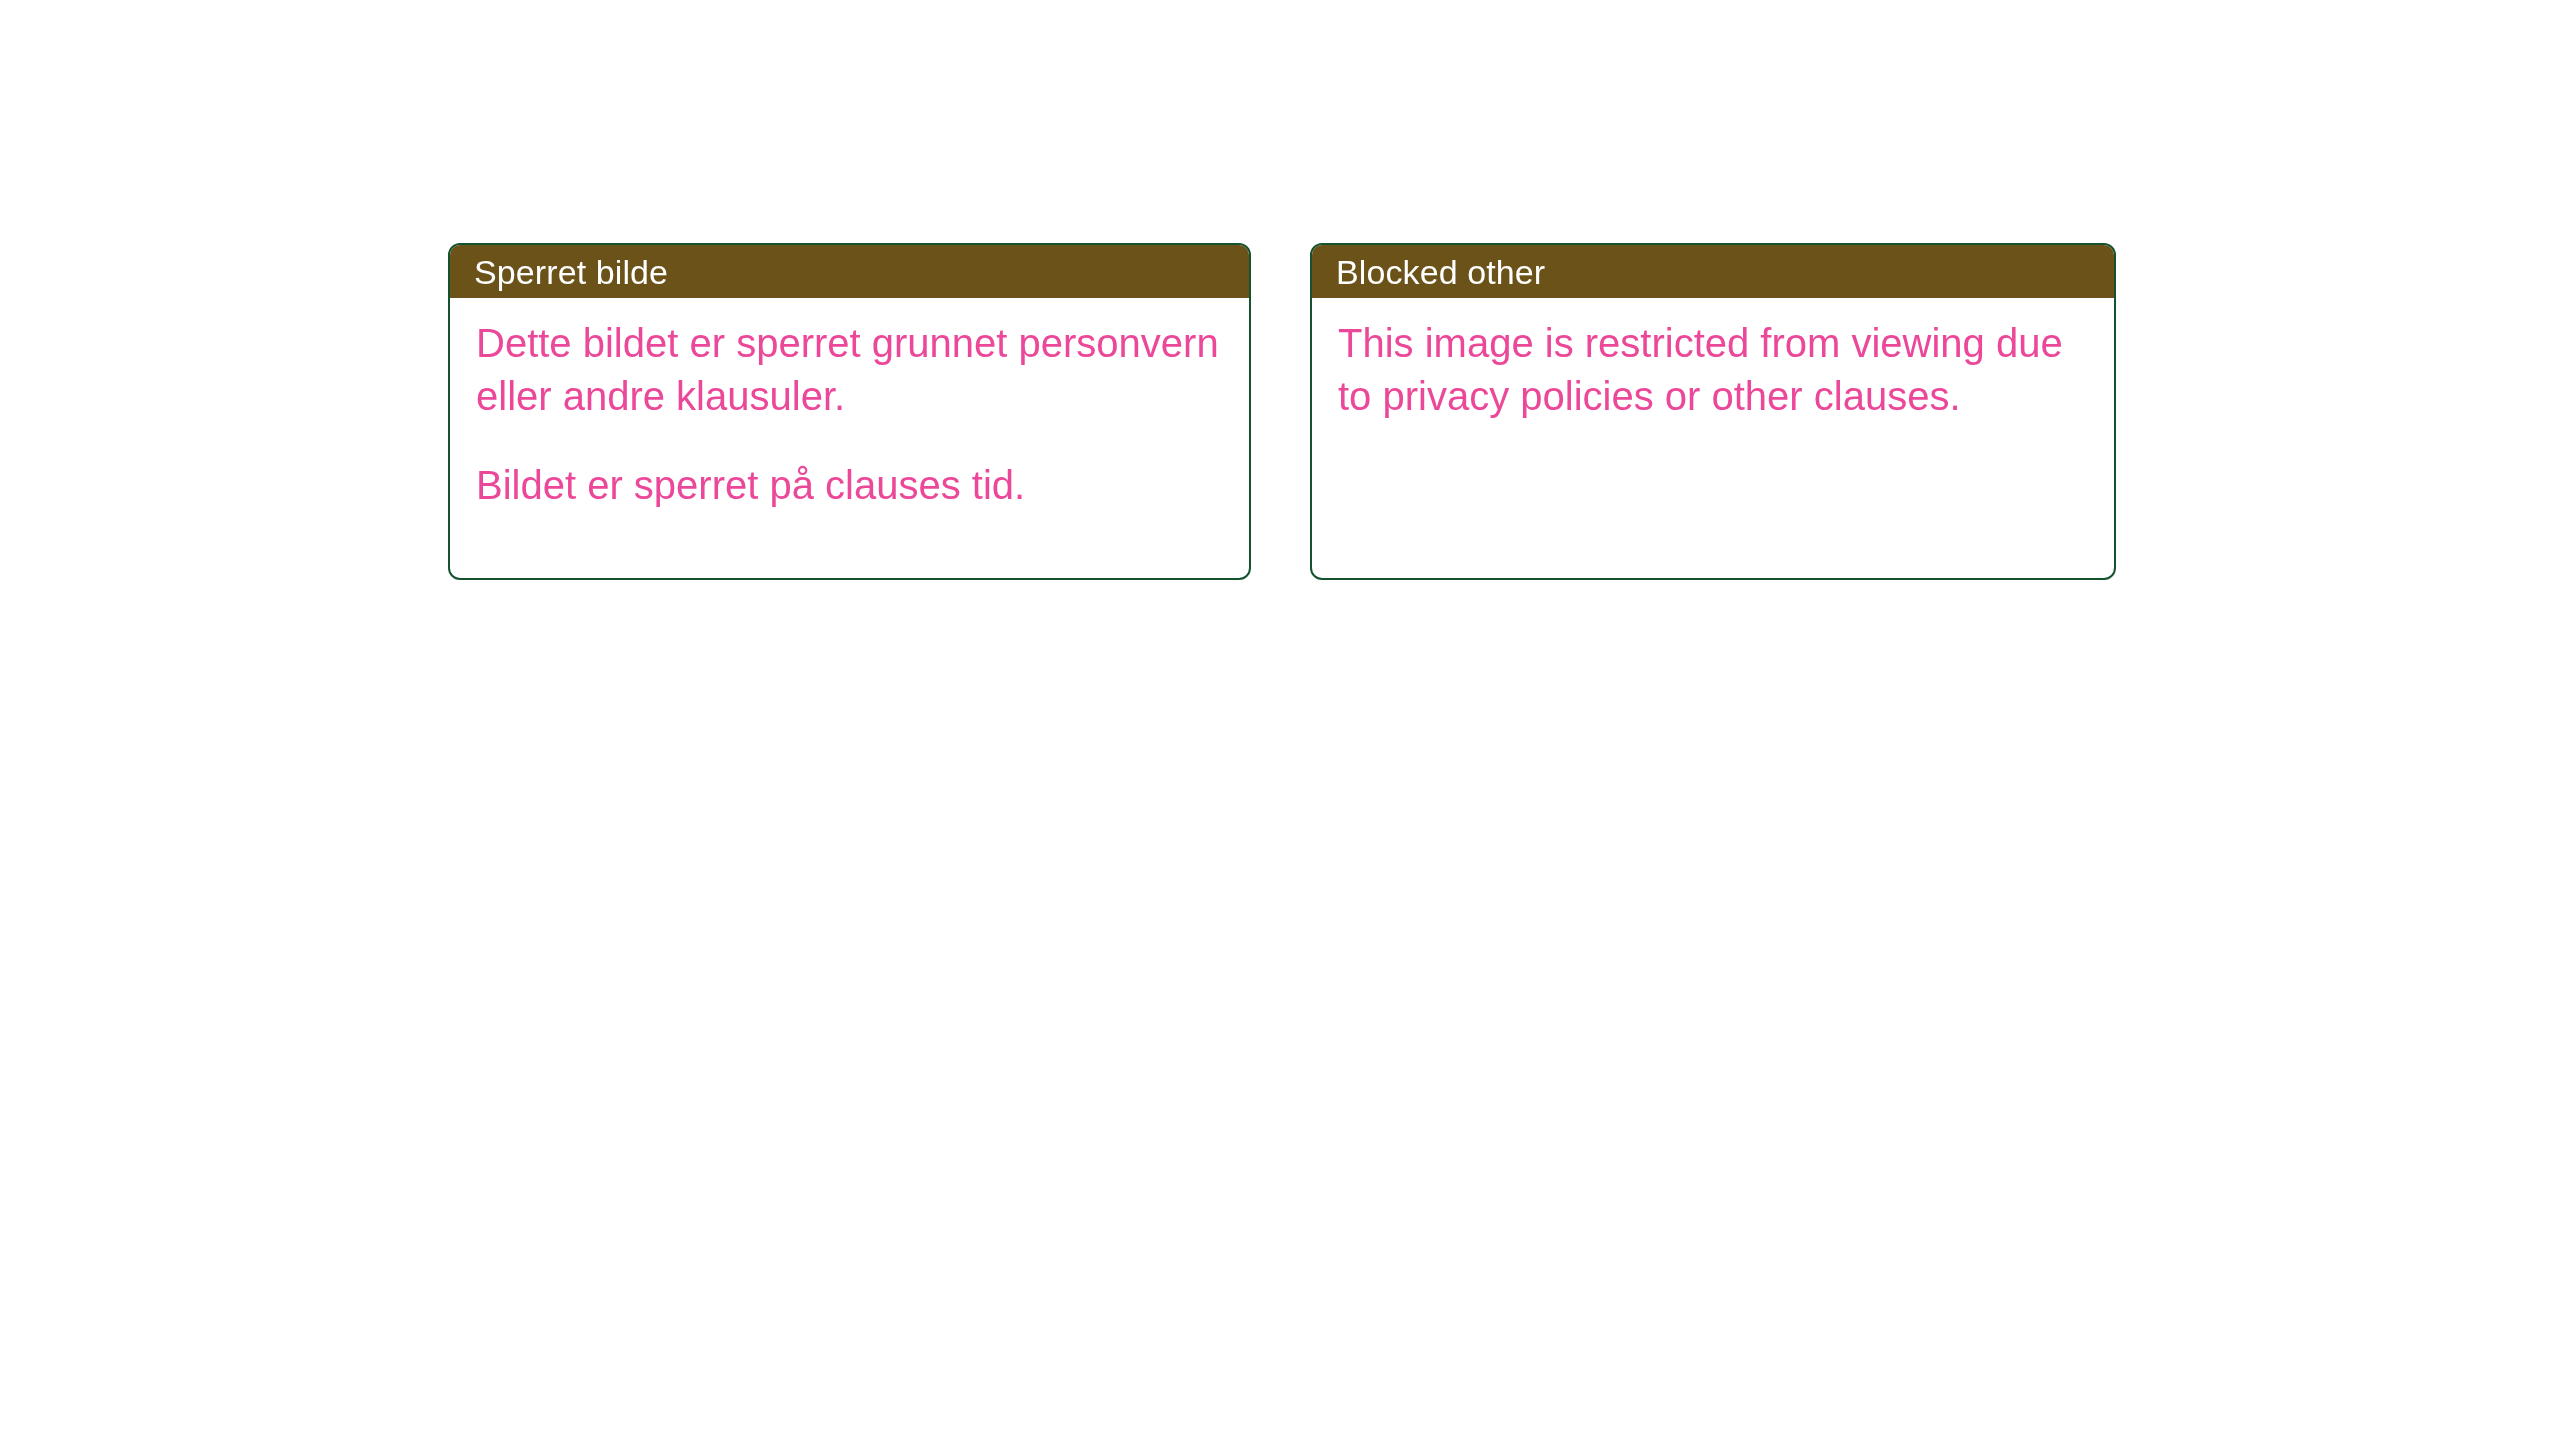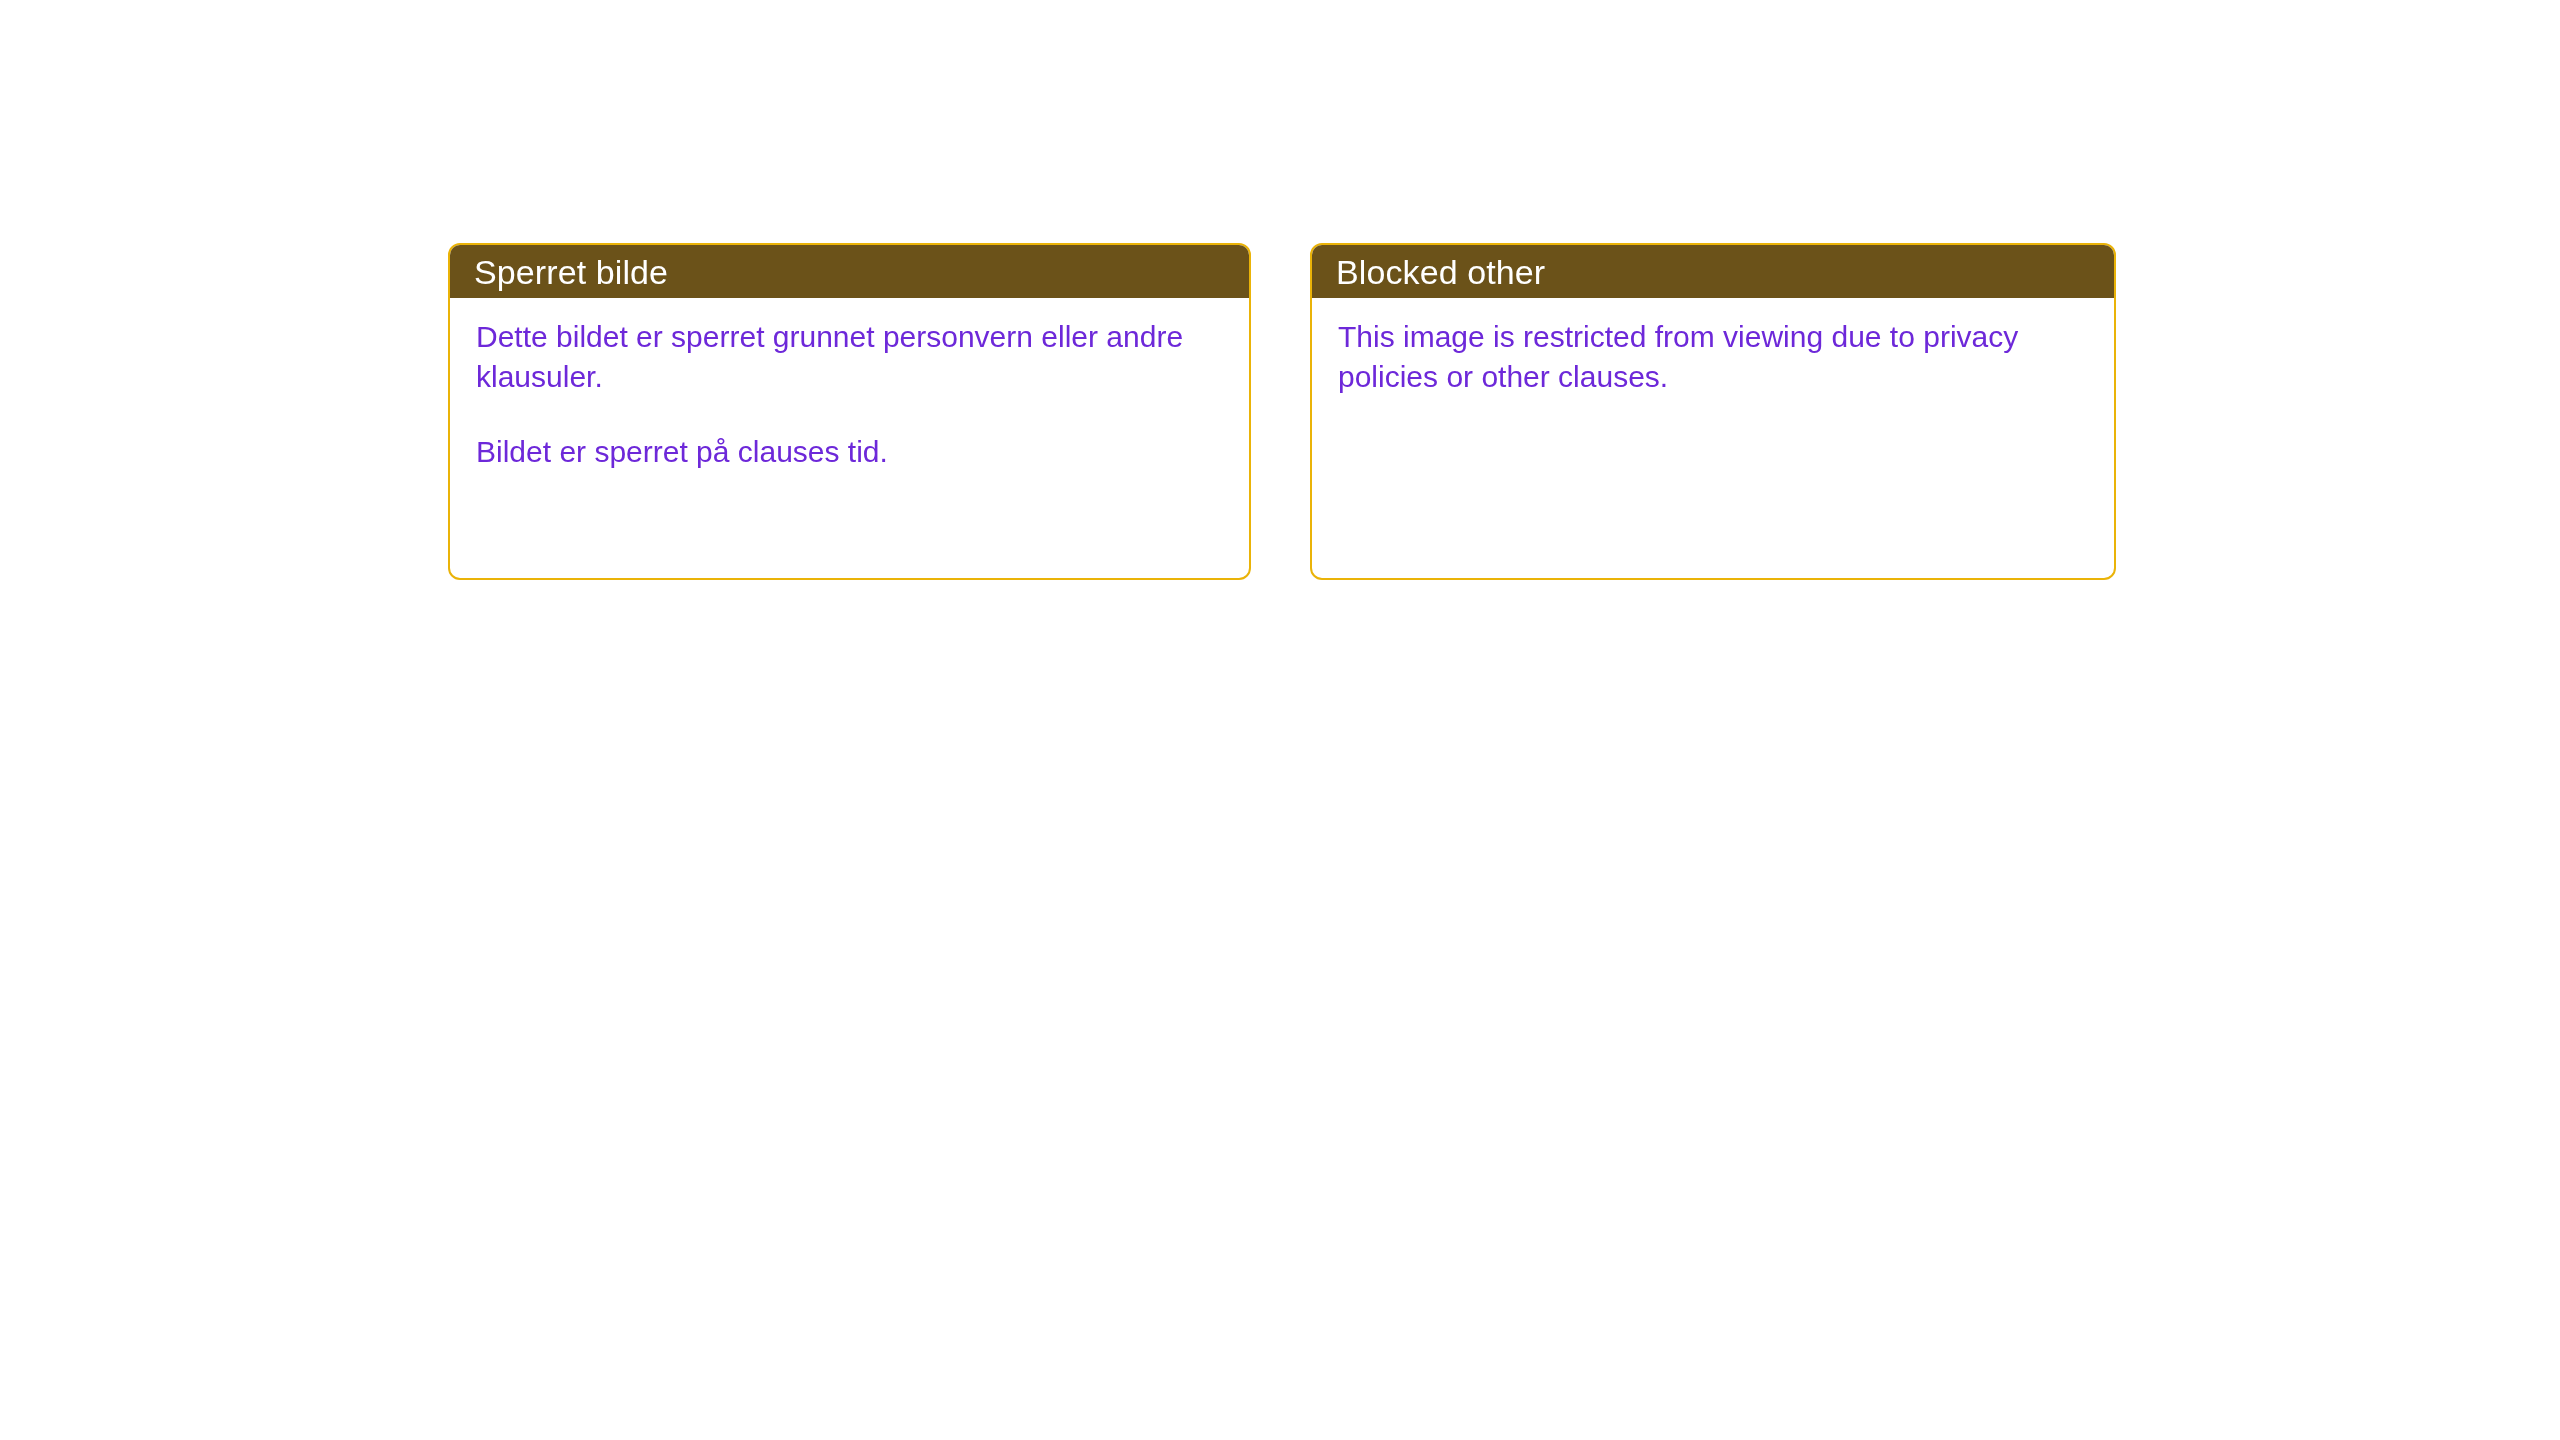--- a/index.html
+++ b/index.html
@@ -21,21 +21,21 @@
     position: absolute;
     inset: 0;
     background: #ffffff;
   }
 
   
   .notice-panel {
     position: absolute;
     box-sizing: border-box;
     background: #ffffff;
-    border: 2px solid #eab308;
+    border: 2px solid #14532d;
     border-radius: 12px;
     overflow: hidden;
   }
 
   .notice-panel--no {
     left: 448px;
     top: 243px;
     width: 803px;
     height: 337px;
   }
@@ -71,23 +71,23 @@
     top: 1px;
   }
 
   .panel-body {
     box-sizing: border-box;
     padding: 19px 22px 0 26px;
     color: #000000;
   }
 
   .panel-paragraph {
-    font-size: 30px;
+    font-size: 40px;
     line-height: 1.32;
-    color: #6d28d9;
+    color: #ec4899;
     margin: 0;
     max-width: 760px;
   }
 
   .panel-paragraph + .panel-paragraph {
     margin-top: 36px;
   }
 </style>
 </head>
 <body>

